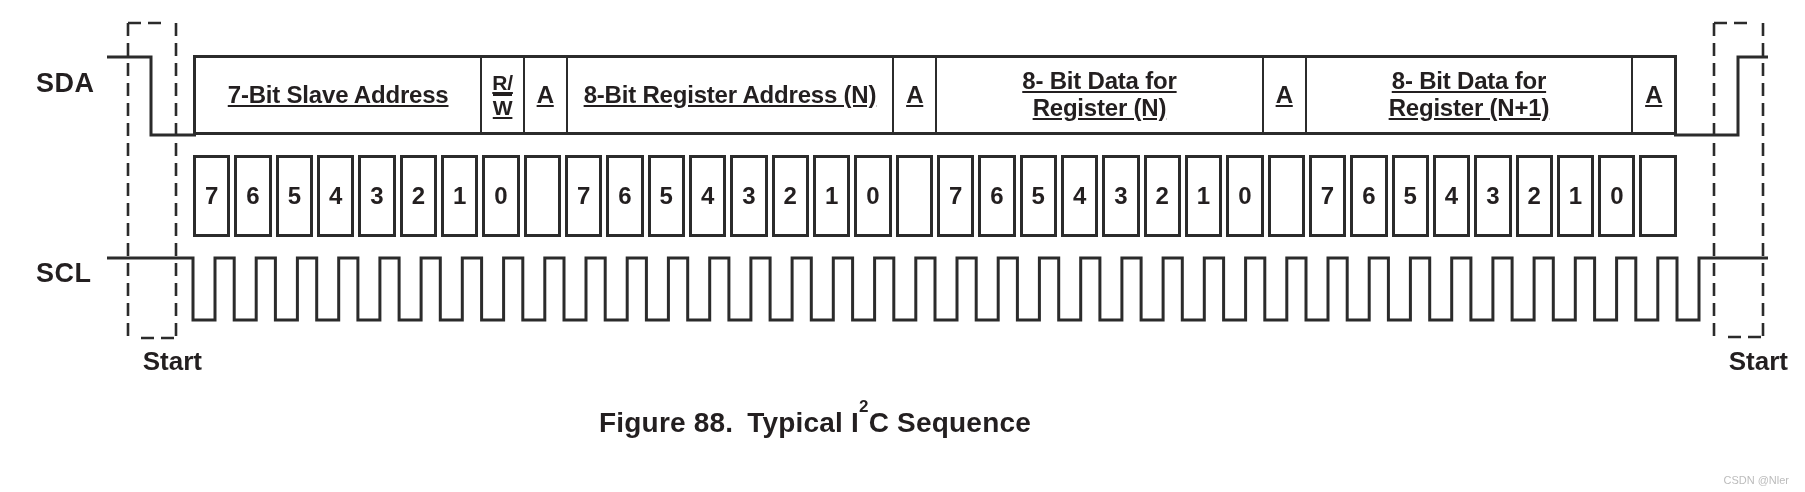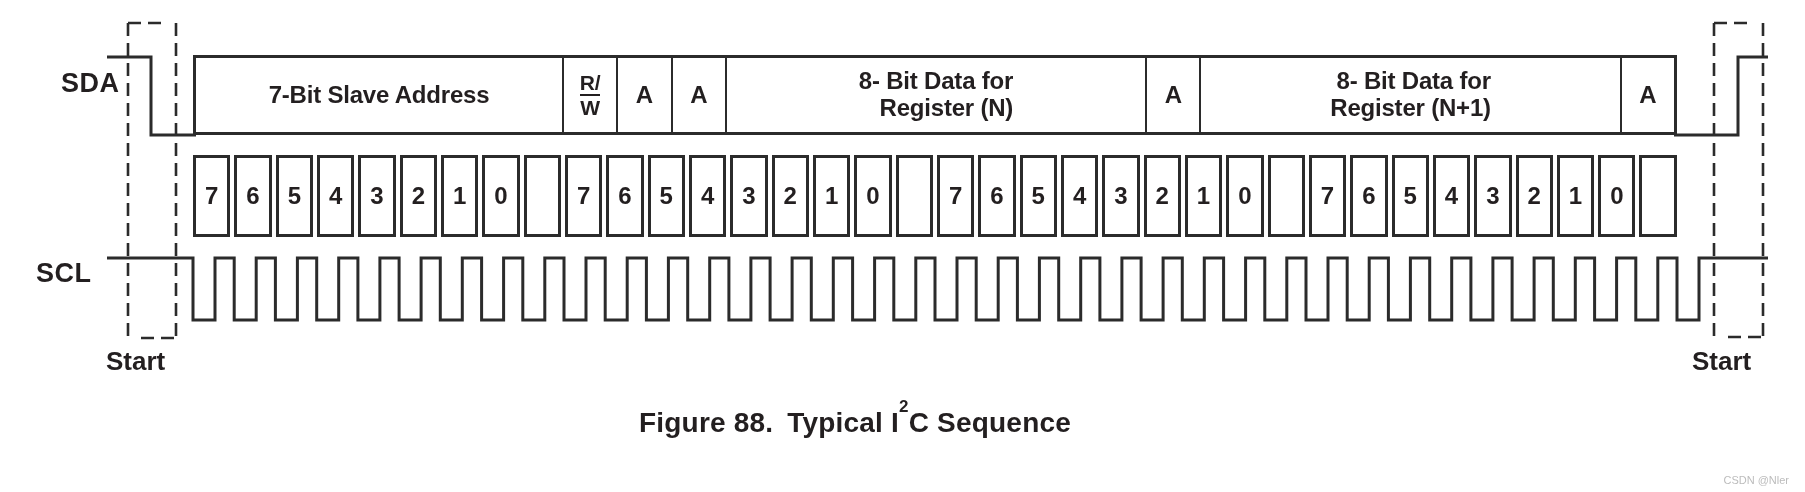--- a/index.html
+++ b/index.html
@@ -5,52 +5,52 @@
   html,body { margin:0; padding:0; background:#ffffff; }
   .stage {
     position:relative; width:1805px; height:492px; background:#fff;
     font-family:"Liberation Sans", sans-serif; color:#231f20; overflow:hidden;
   }
   .wave { position:absolute; left:0; top:0; width:1805px; height:492px; }
   .wave path { fill:none; stroke:#2b2b2b; stroke-width:3; }
   .wave path.dash { stroke-width:2.6; stroke-dasharray:13 7; }
 
   .sig-label { position:absolute; font-size:27px; font-weight:bold; letter-spacing:0.5px; }
-  .sig-label.sda { left:36px; top:68px;margin-left:25px; }
+  .sig-label.sda { left:36px; top:68px; }
   .sig-label.scl { left:36px; top:258px;text-align:right; }
 
   .frame-row {
     position:absolute; left:193px; top:55px; width:1484px; height:80px;
     display:flex; border:3px solid #2b2b2b; box-sizing:border-box; background:#fff;
   }
   .seg {
-    display:flex; align-items:center; justify-content:center; text-align:right;
+    display:flex; align-items:center; justify-content:center; text-align:center;
     font-weight:bold; font-size:24px; line-height:1.12; white-space:pre-line;
-    border-left:2px solid #2b2b2b; min-width:0; letter-spacing:-0.2px;
+    border-left:2px solid #2b2b2b; min-width:0; letter-spacing:-0.2px;text-decoration:underline;
   }
   .seg:first-child { border-left:none; }
   .seg.rw { flex-direction:column; font-size:21px; line-height:1.0; }
   .seg.rw .ovl { border-top:2.5px solid #231f20; padding-top:1px; margin-top:1px; }
 
   .bit-row {
     position:absolute; left:193px; top:155px; width:1484px; height:82px;
     display:flex; gap:4px;
   }
   .bit {
     flex:1; border:3px solid #2b2b2b; box-sizing:border-box; background:#fff;
     display:flex; align-items:center; justify-content:center;
     font-weight:bold; font-size:24px;
   }
 
-  .marker-label { position:absolute; top:346px; width:96px; text-align:left; font-size:26px; font-weight:bold; }
+  .marker-label { position:absolute; top:346px; width:96px; text-align:right; font-size:26px; font-weight:bold; }
   .marker-label.start { left:106px; }
   .marker-label.stop  { left:1692px; }
 
   .caption { position:absolute; left:0; top:407px; width:1630px; text-align:center;
-             font-size:28px; font-weight:bold; letter-spacing:0.2px;padding-left:40px; }
+             font-size:28px; font-weight:bold; letter-spacing:0.2px; }
   .caption .fig { margin-right:14px; }
   .caption sup { font-size:17px; position:relative; top:-10px; font-weight:bold; }
 
   .watermark { position:absolute; right:16px; bottom:6px; font-size:11px; color:#bcbcbc;margin-top:16px; }
 </style>
 </head>
 <body>
 
 <div class="stage">
 
@@ -75,20 +75,21 @@
   <div class="sig-label sda">SDA</div>
   <div class="sig-label scl">SCL</div>
 
   <div class="frame-row">
     <div class="seg" style="flex:7 7 0">7-Bit Slave Address</div>
     <div class="seg rw" style="flex:1 1 0">
       <span>R/</span>
       <span class="ovl">W</span>
     </div>
     <div class="seg" style="flex:1 1 0">A</div>
+    <div class="seg" style="flex:8 8 0">8-Bit Register Address (N)</div>
     <div class="seg" style="flex:1 1 0">A</div>
     <div class="seg" style="flex:8 8 0">8- Bit Data for
 Register (N)</div>
     <div class="seg" style="flex:1 1 0">A</div>
     <div class="seg" style="flex:8 8 0">8- Bit Data for
 Register (N+1)</div>
     <div class="seg" style="flex:1 1 0">A</div>
   </div>
 
   <div class="bit-row">

